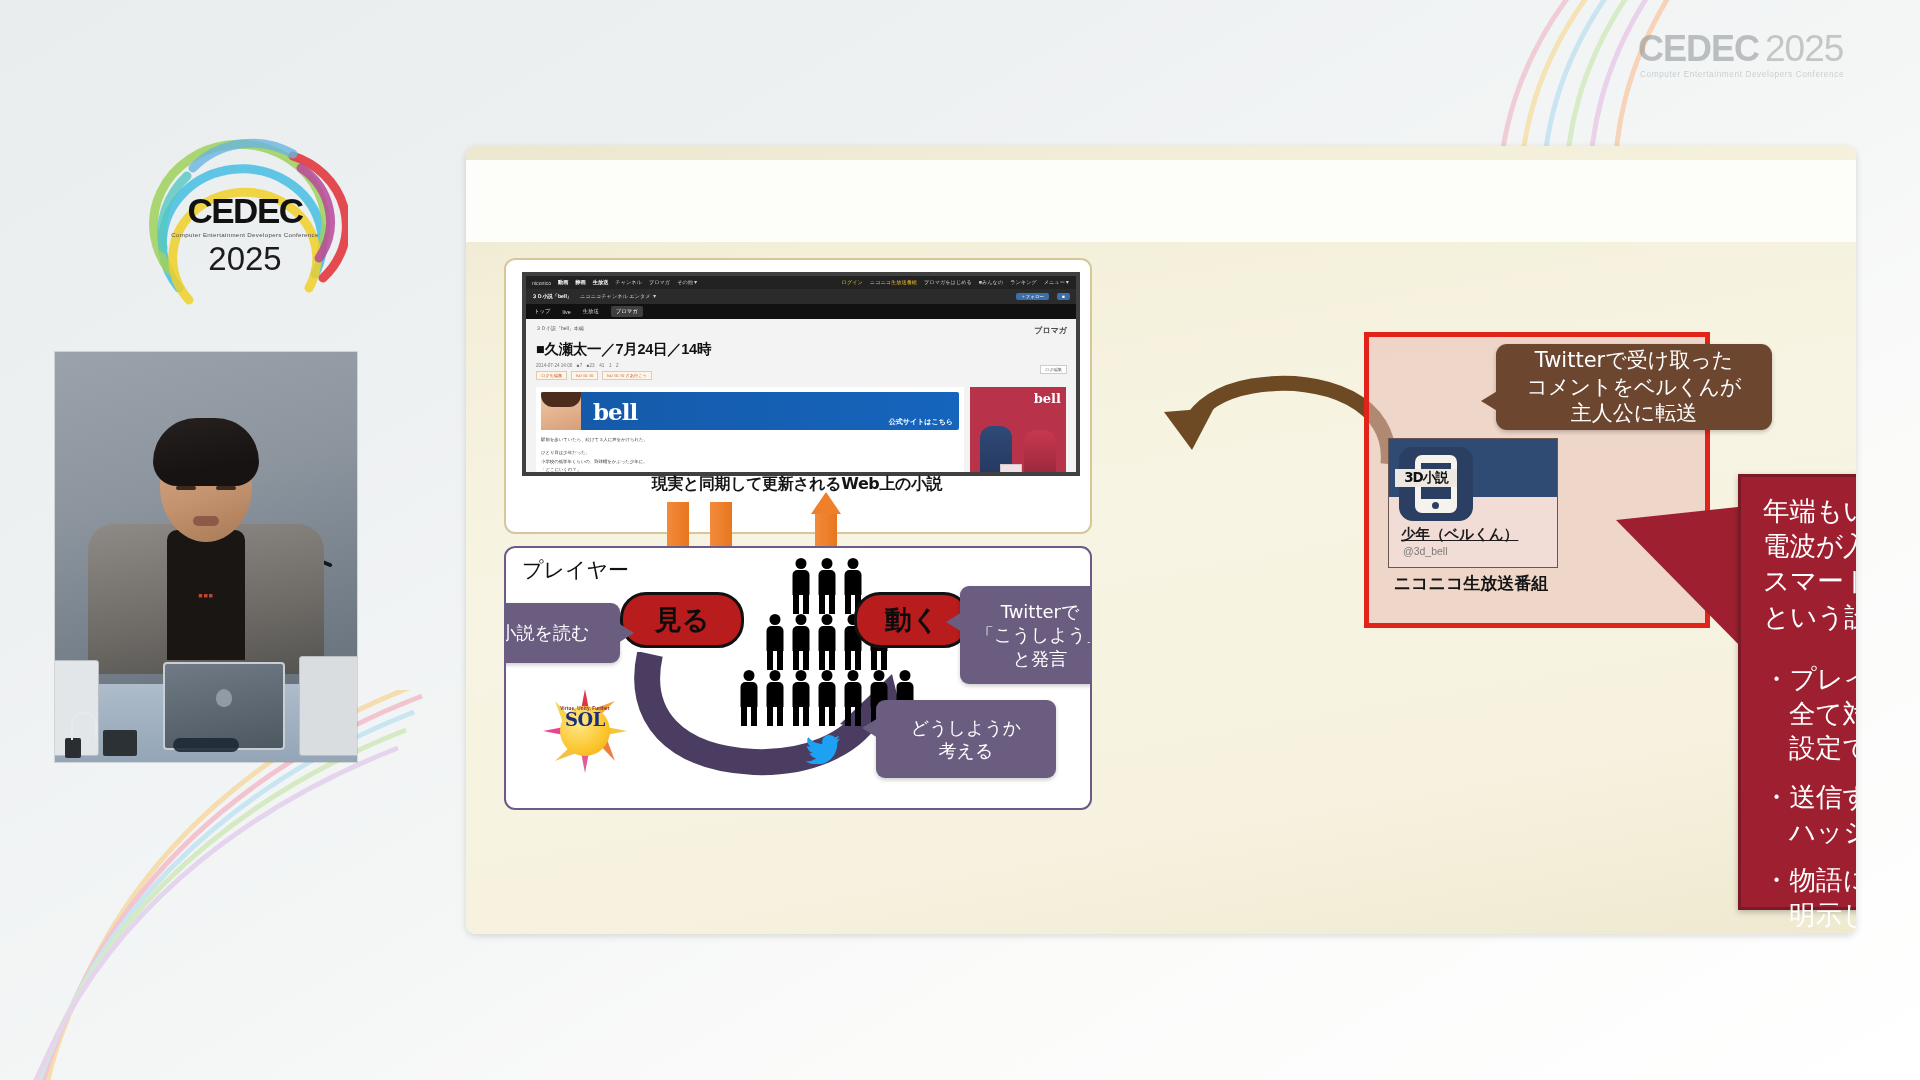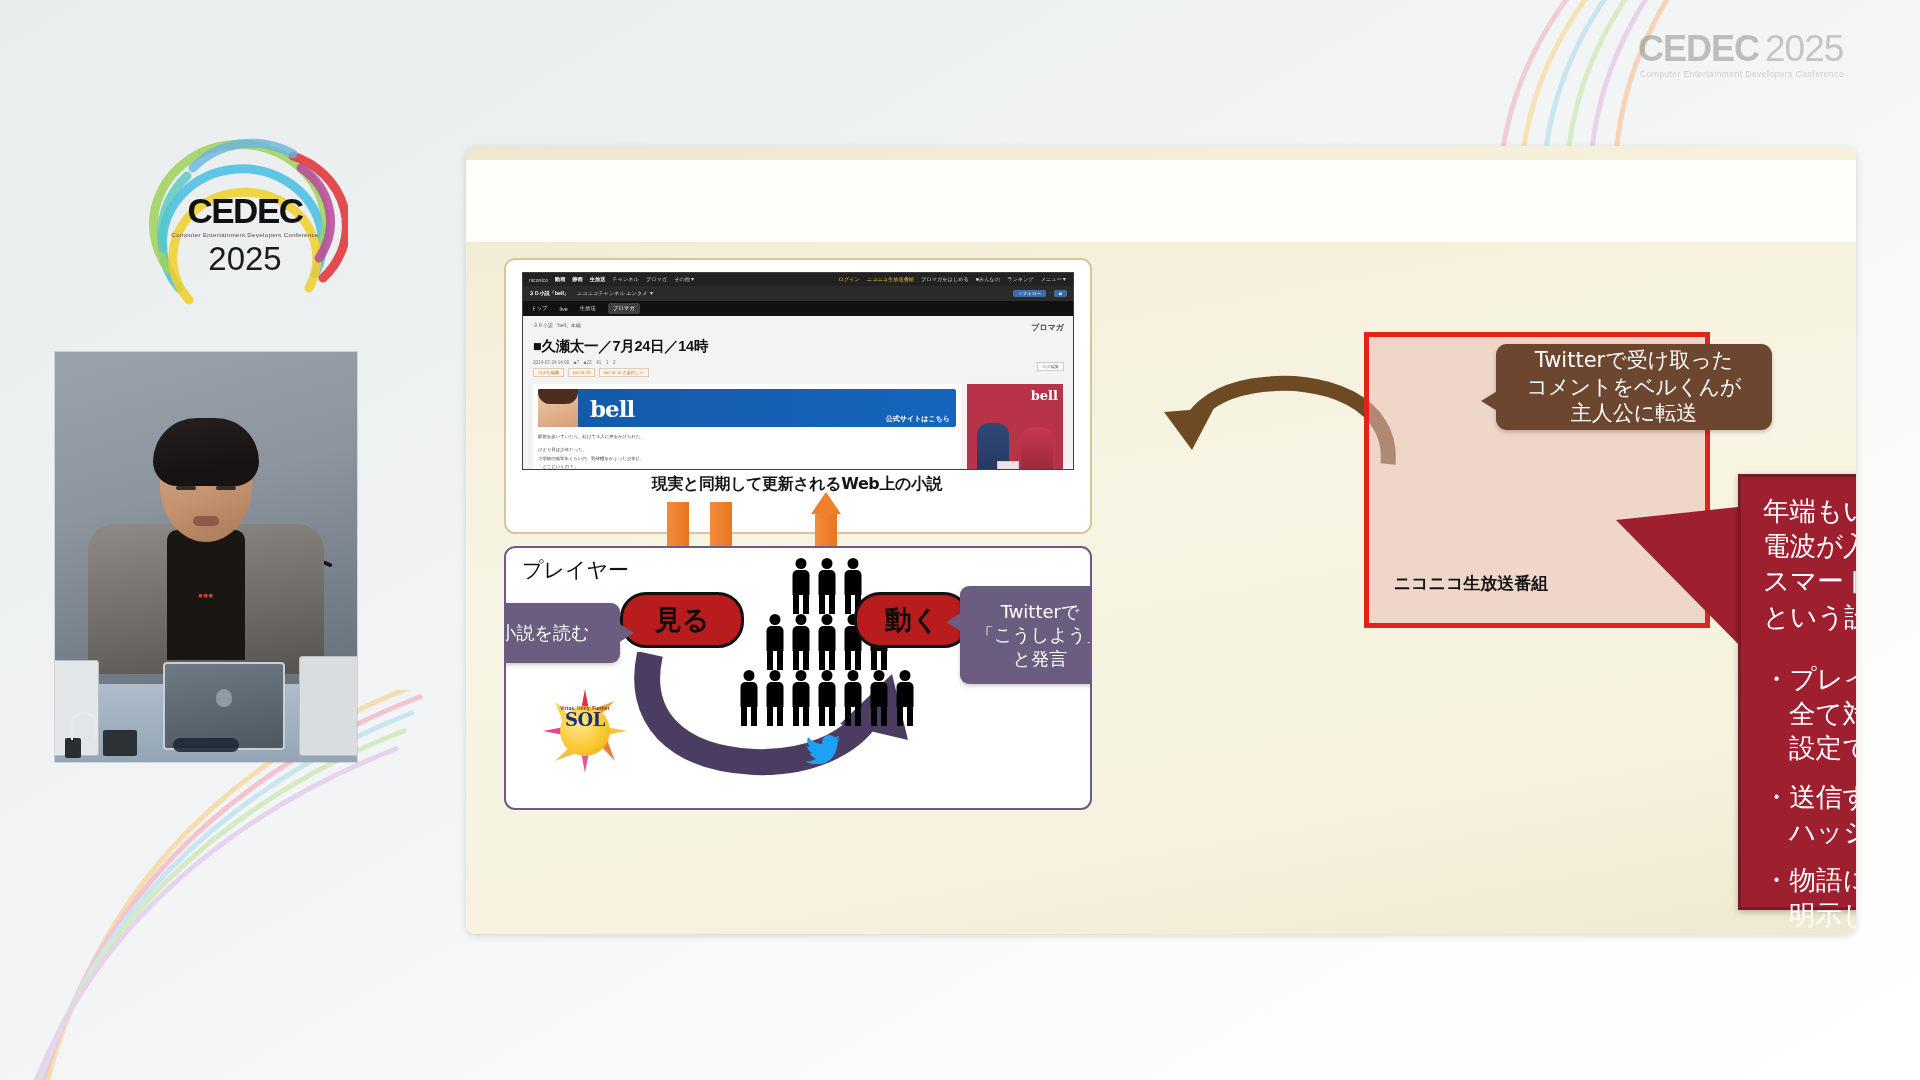--- a/index.html
+++ b/index.html
@@ -122,21 +122,21 @@
     font-family:"DejaVu Sans","Liberation Sans",sans-serif;
     white-space:nowrap;
   }
 
   
   .panel-top{
     position:absolute;left:38px;top:112px;width:584px;height:272px;
     background:#fff;border:2px solid #d6c79a;border-radius:11px;
   }
   .webshot{position:absolute;left:16px;top:12px;width:550px;height:196px;background:#fff;
-    border:1px solid #404040;overflow:hidden;}
+    border:4px solid #404040;overflow:hidden;}
   .ws-bar1{height:13px;background:#222;display:flex;align-items:center;gap:7px;padding:0 6px;}
   .ws-bar2{height:15px;background:#2b2b2b;display:flex;align-items:center;gap:8px;padding:0 6px;}
   .ws-bar3{height:15px;background:#111;display:flex;align-items:center;gap:12px;padding:0 8px;}
   .ws-t{font-size:5.2px;color:#cfcfcf;white-space:nowrap;}
   .ws-t.b{font-weight:bold;color:#fff;}
   .ws-t.y{color:#f2c531;}
   .ws-tab{font-size:5.4px;color:#ddd;}
   .ws-tab.on{background:#3f3f3f;padding:2px 5px;border-radius:2px;color:#fff;}
   .ws-pill{font-size:4.6px;color:#fff;background:#3c6fa8;padding:1px 5px;border-radius:2px;}
   .ws-body{background:#f3f3f3;padding:6px 10px;height:150px;position:relative;}
@@ -468,20 +468,29 @@
 
     <div class="redbox" data-interactable="false"></div>
 
     <div class="brown-bubble" data-interactable="false">
       <div class="tail"></div>
       <span data-interactable="false">Twitterで受け取った</span>
       <span data-interactable="false">コメントをベルくんが</span>
       <span data-interactable="false">主人公に転送</span>
     </div>
 
+    <div class="boycard" data-interactable="false">
+      <div class="bc-banner" data-interactable="false"></div>
+      <div class="bc-icon" data-interactable="false">
+        <div class="bc-phone"></div>
+      </div>
+      <div class="bc-lbl" data-interactable="false">3D小説</div>
+      <div class="bc-name" data-interactable="false">少年（ベルくん）</div>
+      <div class="bc-handle" data-interactable="false">@3d_bell</div>
+    </div>
     <div class="cap-boy" data-interactable="false">ニコニコ生放送番組</div>
 
     <svg style="position:absolute;left:1150px;top:352px;width:150px;height:160px;" viewBox="0 0 150 160" data-interactable="false">
       <polygon points="150,6 0,22 128,152" fill="#9e2030"></polygon>
     </svg>
     <div class="redcall" data-interactable="false">
       <div class="rc-lead" data-interactable="false">
         <div data-interactable="false">年端もいかない少年だけが、</div>
         <div data-interactable="false">電波が入ると主人公と連絡できる</div>
         <div data-interactable="false">スマートフォンを持っている、</div>
@@ -530,20 +539,25 @@
 
       <div class="purple-bubble pb-novel" data-interactable="false">
         <div class="tailr"></div>
         <span data-interactable="false">小説を読む</span>
       </div>
       <div class="purple-bubble pb-twitter" data-interactable="false">
         <div class="taill"></div>
         <span data-interactable="false">Twitterで</span>
         <span data-interactable="false">「こうしよう」</span>
         <span data-interactable="false">と発言</span>
+      </div>
+      <div class="purple-bubble pb-think" data-interactable="false">
+        <div class="taill"></div>
+        <span data-interactable="false">どうしようか</span>
+        <span data-interactable="false">考える</span>
       </div>
 
       <div class="crowd" data-interactable="false">
         <div class="crowd-row" data-interactable="false">
           <div class="ppl">
               <div class="h"></div>
               <div class="b"></div>
               <div class="l1"></div>
               <div class="l2"></div>
             </div>

